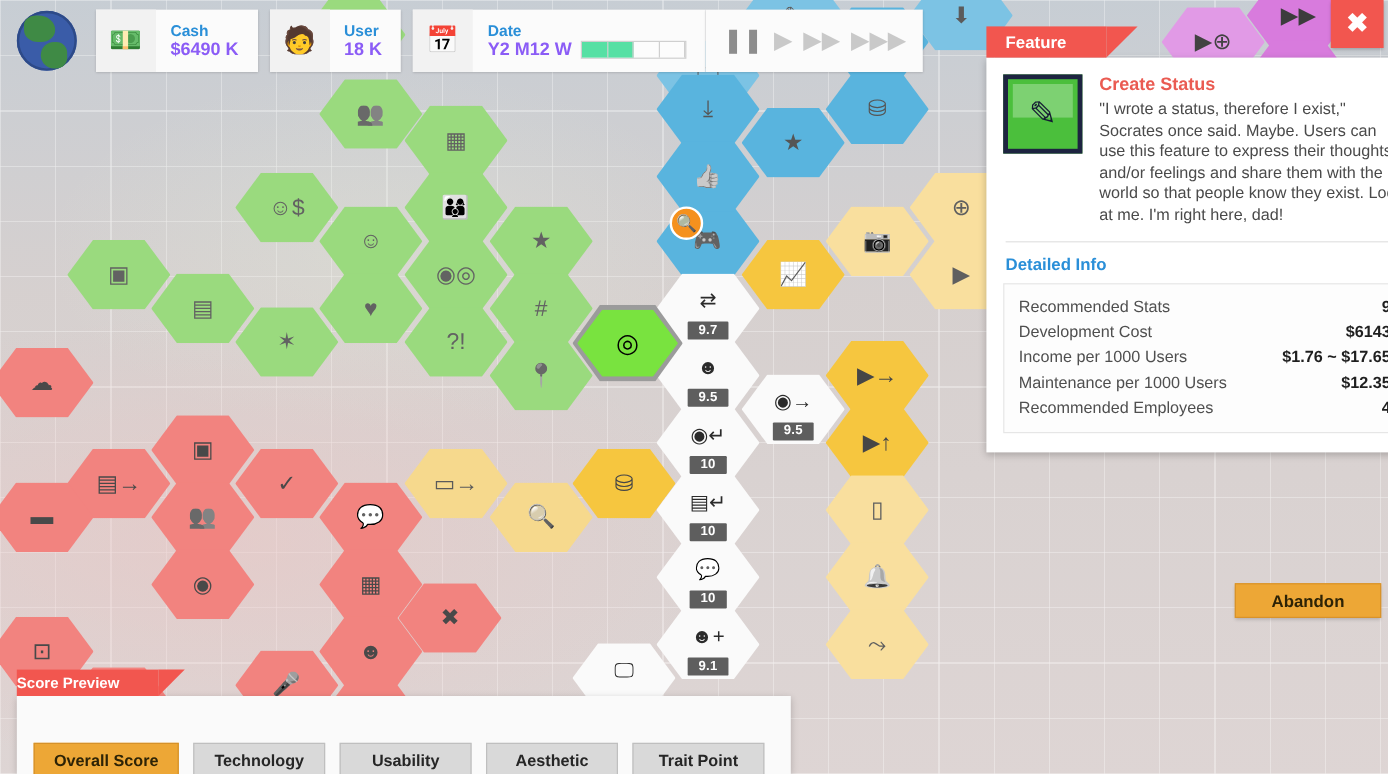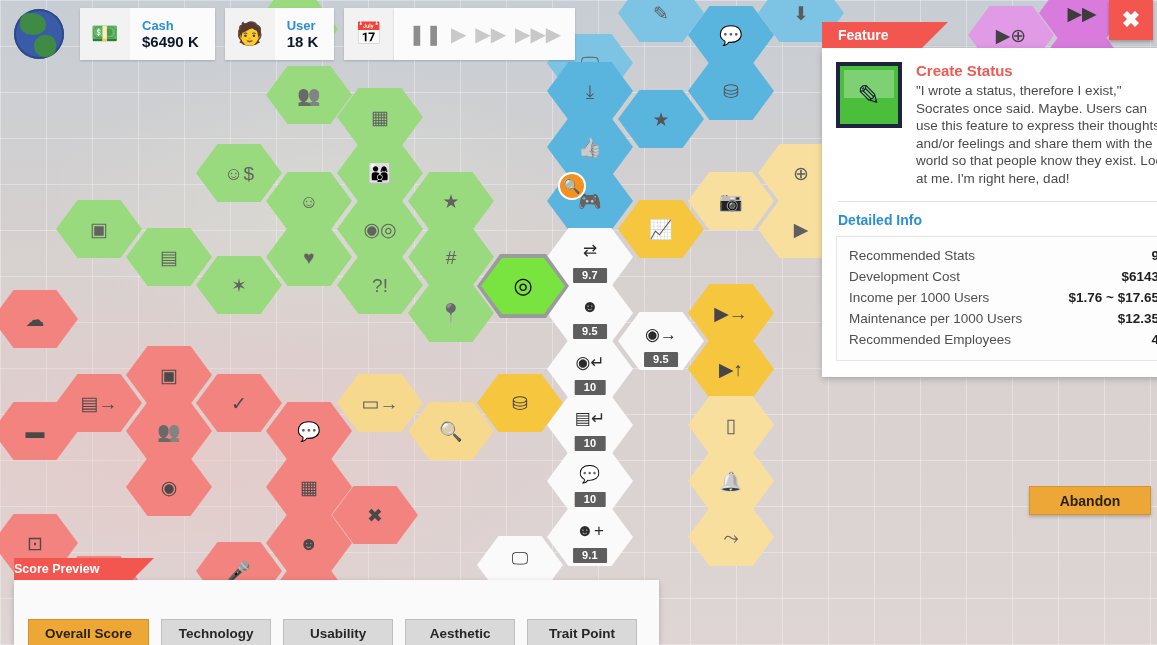--- a/index.html
+++ b/index.html
@@ -91,21 +91,21 @@
   .hudbox {
     background:#fbfbfb; height:52px; display:flex; align-items:center;
     box-shadow: 0 1px 2px rgba(0,0,0,.18);
   }
   .hud-ico {
     width:50px; height:52px; display:flex; align-items:center; justify-content:center;
     font-size:22px; background:#f2f2f2;
   }
   .hud-txt { padding:0 16px 0 12px; }
   .hud-label { color:#2a8fd8; font-size:13px; font-weight:bold; line-height:15px; }
-  .hud-val { color:#0f172a; font-size:15px; font-weight:bold; line-height:18px; display:flex; align-items:center; gap:8px;}
+  .hud-val { color:#8b5cf6; font-size:15px; font-weight:bold; line-height:18px; display:flex; align-items:center; gap:8px;}
   .pbar { width:88px; height:15px; background:#fcfcfc; border:1px solid #cfcfcf; display:flex; }
   .pbar i { display:block; flex:1 1 0; border-right:1px solid #cfcfcf; }
   .pbar i.on { background:#56e0a4; }
   .speedbox { background:#fbfbfb; height:52px; display:flex; align-items:center; gap:9px; padding:0 14px; box-shadow:0 1px 2px rgba(0,0,0,.18);}
   .sbtn { font-size:20px; line-height:1; color:#c9c9c9; }
   .sbtn.act { color:#8d8d8d; }
 
   
   #feature {
     position:absolute; left:822px; top:22px; width:364px;
@@ -400,20 +400,32 @@
   <div class="hudbox" style="margin-left:10px">
     <div class="hud-ico">🧑</div>
     <div class="hud-txt">
       <div class="hud-label">User</div>
       <div class="hud-val">18 K</div>
     </div>
   </div>
 
   <div class="hudbox" style="margin-left:10px">
     <div class="hud-ico">📅</div>
+    <div class="hud-txt">
+      <div class="hud-label">Date</div>
+      <div class="hud-val">
+        <span>Y2 M12 W</span>
+        <span class="pbar" id="week-progress">
+            <i class="on"></i>
+            <i class="on"></i>
+            <i></i>
+            <i></i>
+          </span>
+      </div>
+    </div>
   </div>
 
   <div class="speedbox" id="speedbox">
       <div class="sbtn act">❚❚</div>
       <div class="sbtn">▶</div>
       <div class="sbtn">▶▶</div>
       <div class="sbtn">▶▶▶</div>
     </div>
 </div>
 

